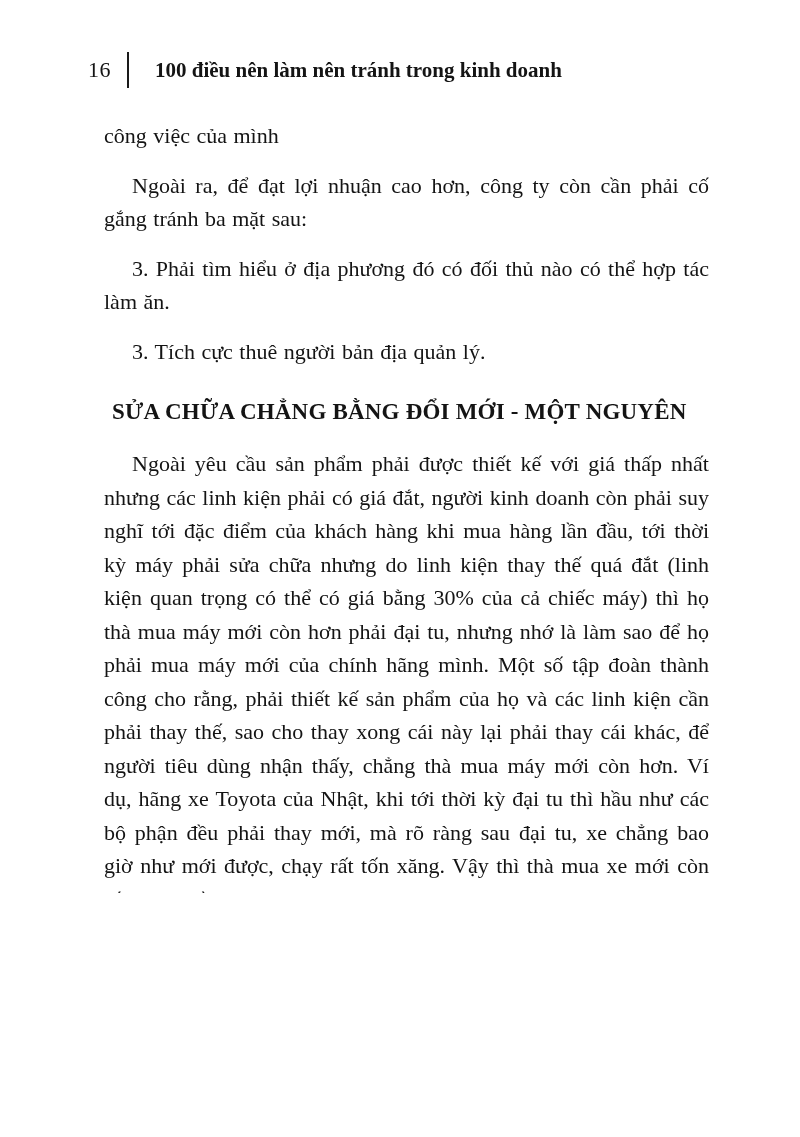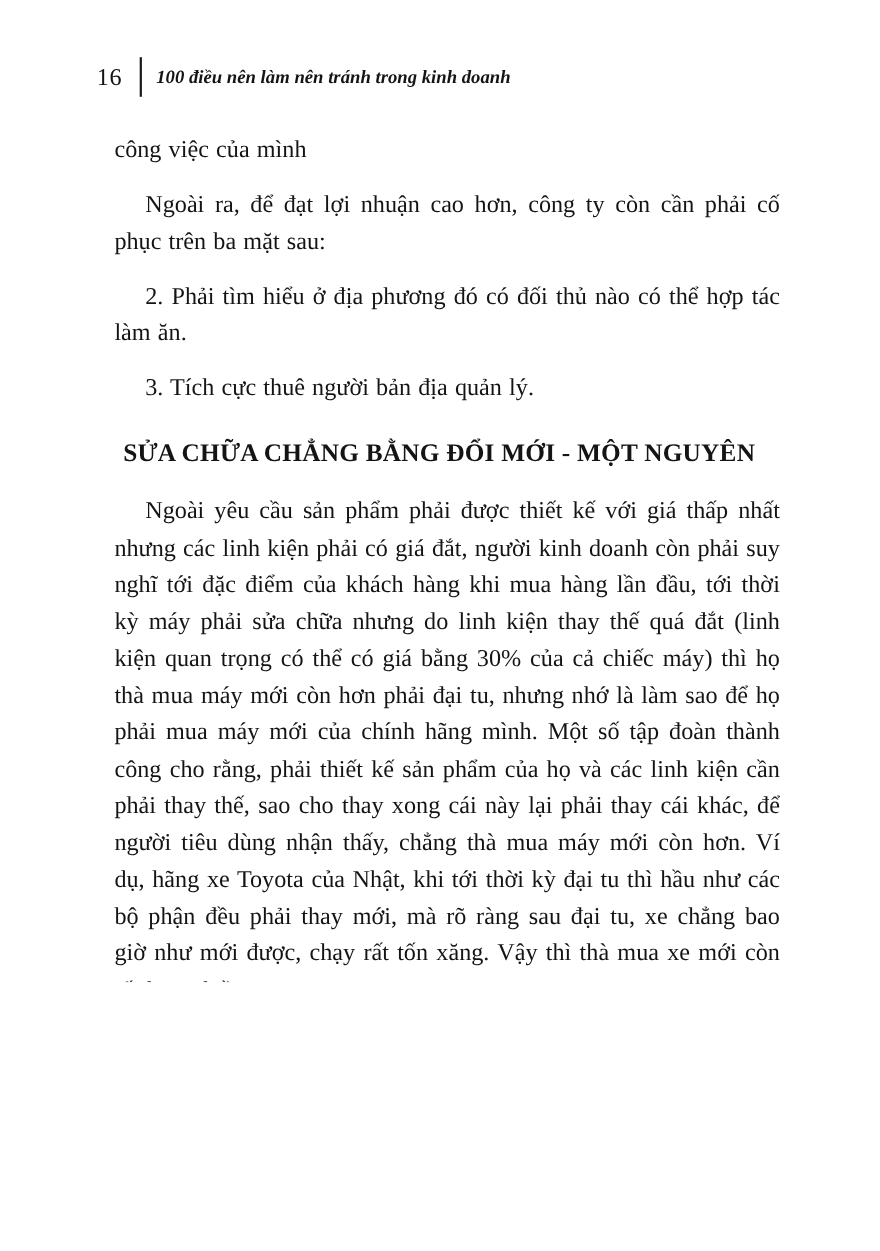--- a/index.html
+++ b/index.html
@@ -28,23 +28,23 @@
     letter-spacing: 0.5px;
   }
   .sep {
     width: 2px;
     height: 36px;
     background: #1a1a1a;
     margin-left: 16px;
     margin-right: 13px;
   }
   .book-title {
-    font-size: 17px;
+    font-size: 21px;
     font-weight: bold;
-    font-style: italic;
+    margin-left: 13px;
   }
   .bodytext p {
     margin: 16px;
     font-size: 22px;
     line-height: 33.5px;
     text-align: justify;
     text-indent: 28px;
     word-spacing: 1px;
   }
   .bodytext p.no-indent {
@@ -68,22 +68,22 @@
 <div class="page">
 
   <div class="header">
     <span class="page-num">16</span>
     <span class="sep"></span>
     <span class="book-title">100 điều nên làm nên tránh trong kinh doanh</span>
   </div>
 
   <div class="bodytext">
     <p class="no-indent">công việc của mình</p>
-    <p>Ngoài ra, để đạt lợi nhuận cao hơn, công ty còn cần phải cố phục trên ba mặt sau:</p>
-    <p>2. Phải tìm hiểu ở địa phương đó có đối thủ nào có thể hợp tác làm ăn.</p>
+    <p>Ngoài ra, để đạt lợi nhuận cao hơn, công ty còn cần phải cố gắng tránh ba mặt sau:</p>
+    <p>3. Phải tìm hiểu ở địa phương đó có đối thủ nào có thể hợp tác làm ăn.</p>
     <p>3. Tích cực thuê người bản địa quản lý.</p>
 
     <div class="section-heading">
       <span class="hline">SỬA CHỮA CHẲNG BẰNG ĐỔI MỚI - MỘT NGUYÊN</span>
     </div>
 
     <p>Ngoài yêu cầu sản phẩm phải được thiết kế với giá thấp nhất nhưng các linh kiện phải có giá đắt, người kinh doanh còn phải suy nghĩ tới đặc điểm của khách hàng khi mua hàng lần đầu, tới thời kỳ máy phải sửa chữa nhưng do linh kiện thay thế quá đắt (linh kiện quan trọng có thể có giá bằng 30% của cả chiếc máy) thì họ thà mua máy mới còn hơn phải đại tu, nhưng nhớ là làm sao để họ phải mua máy mới của chính hãng mình. Một số tập đoàn thành công cho rằng, phải thiết kế sản phẩm của họ và các linh kiện cần phải thay thế, sao cho thay xong cái này lại phải thay cái khác, để người tiêu dùng nhận thấy, chẳng thà mua máy mới còn hơn. Ví dụ, hãng xe Toyota của Nhật, khi tới thời kỳ đại tu thì hầu như các bộ phận đều phải thay mới, mà rõ ràng sau đại tu, xe chẳng bao giờ như mới được, chạy rất tốn xăng. Vậy thì thà mua xe mới còn tốt hơn nhiều.</p>
   </div>
 
 </div>

